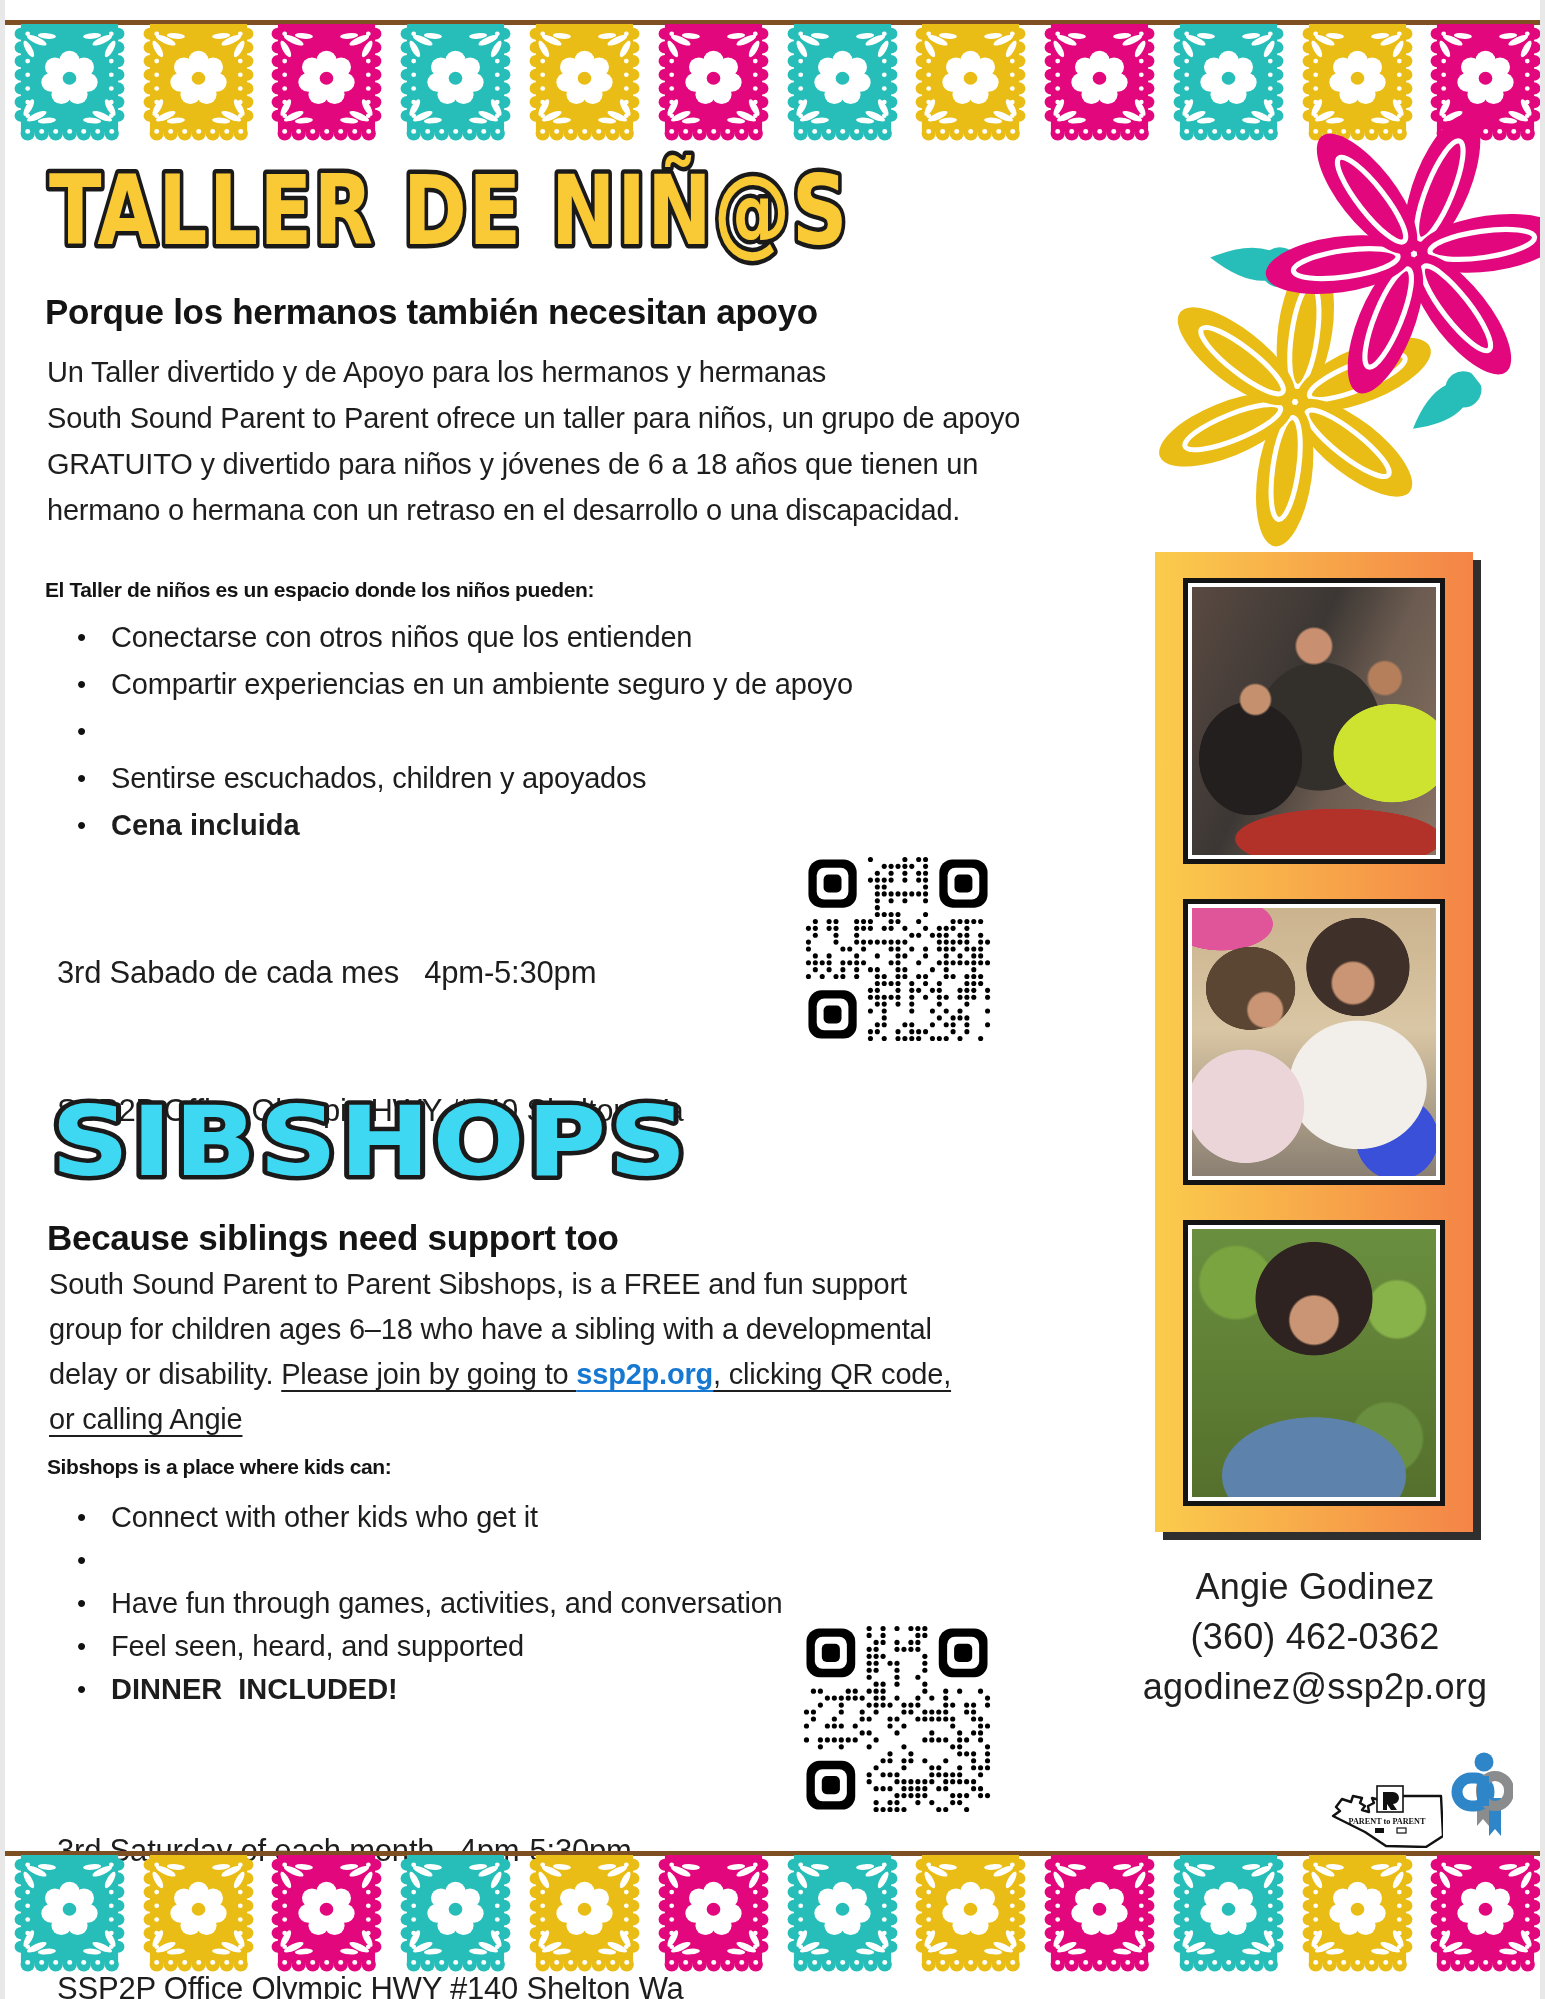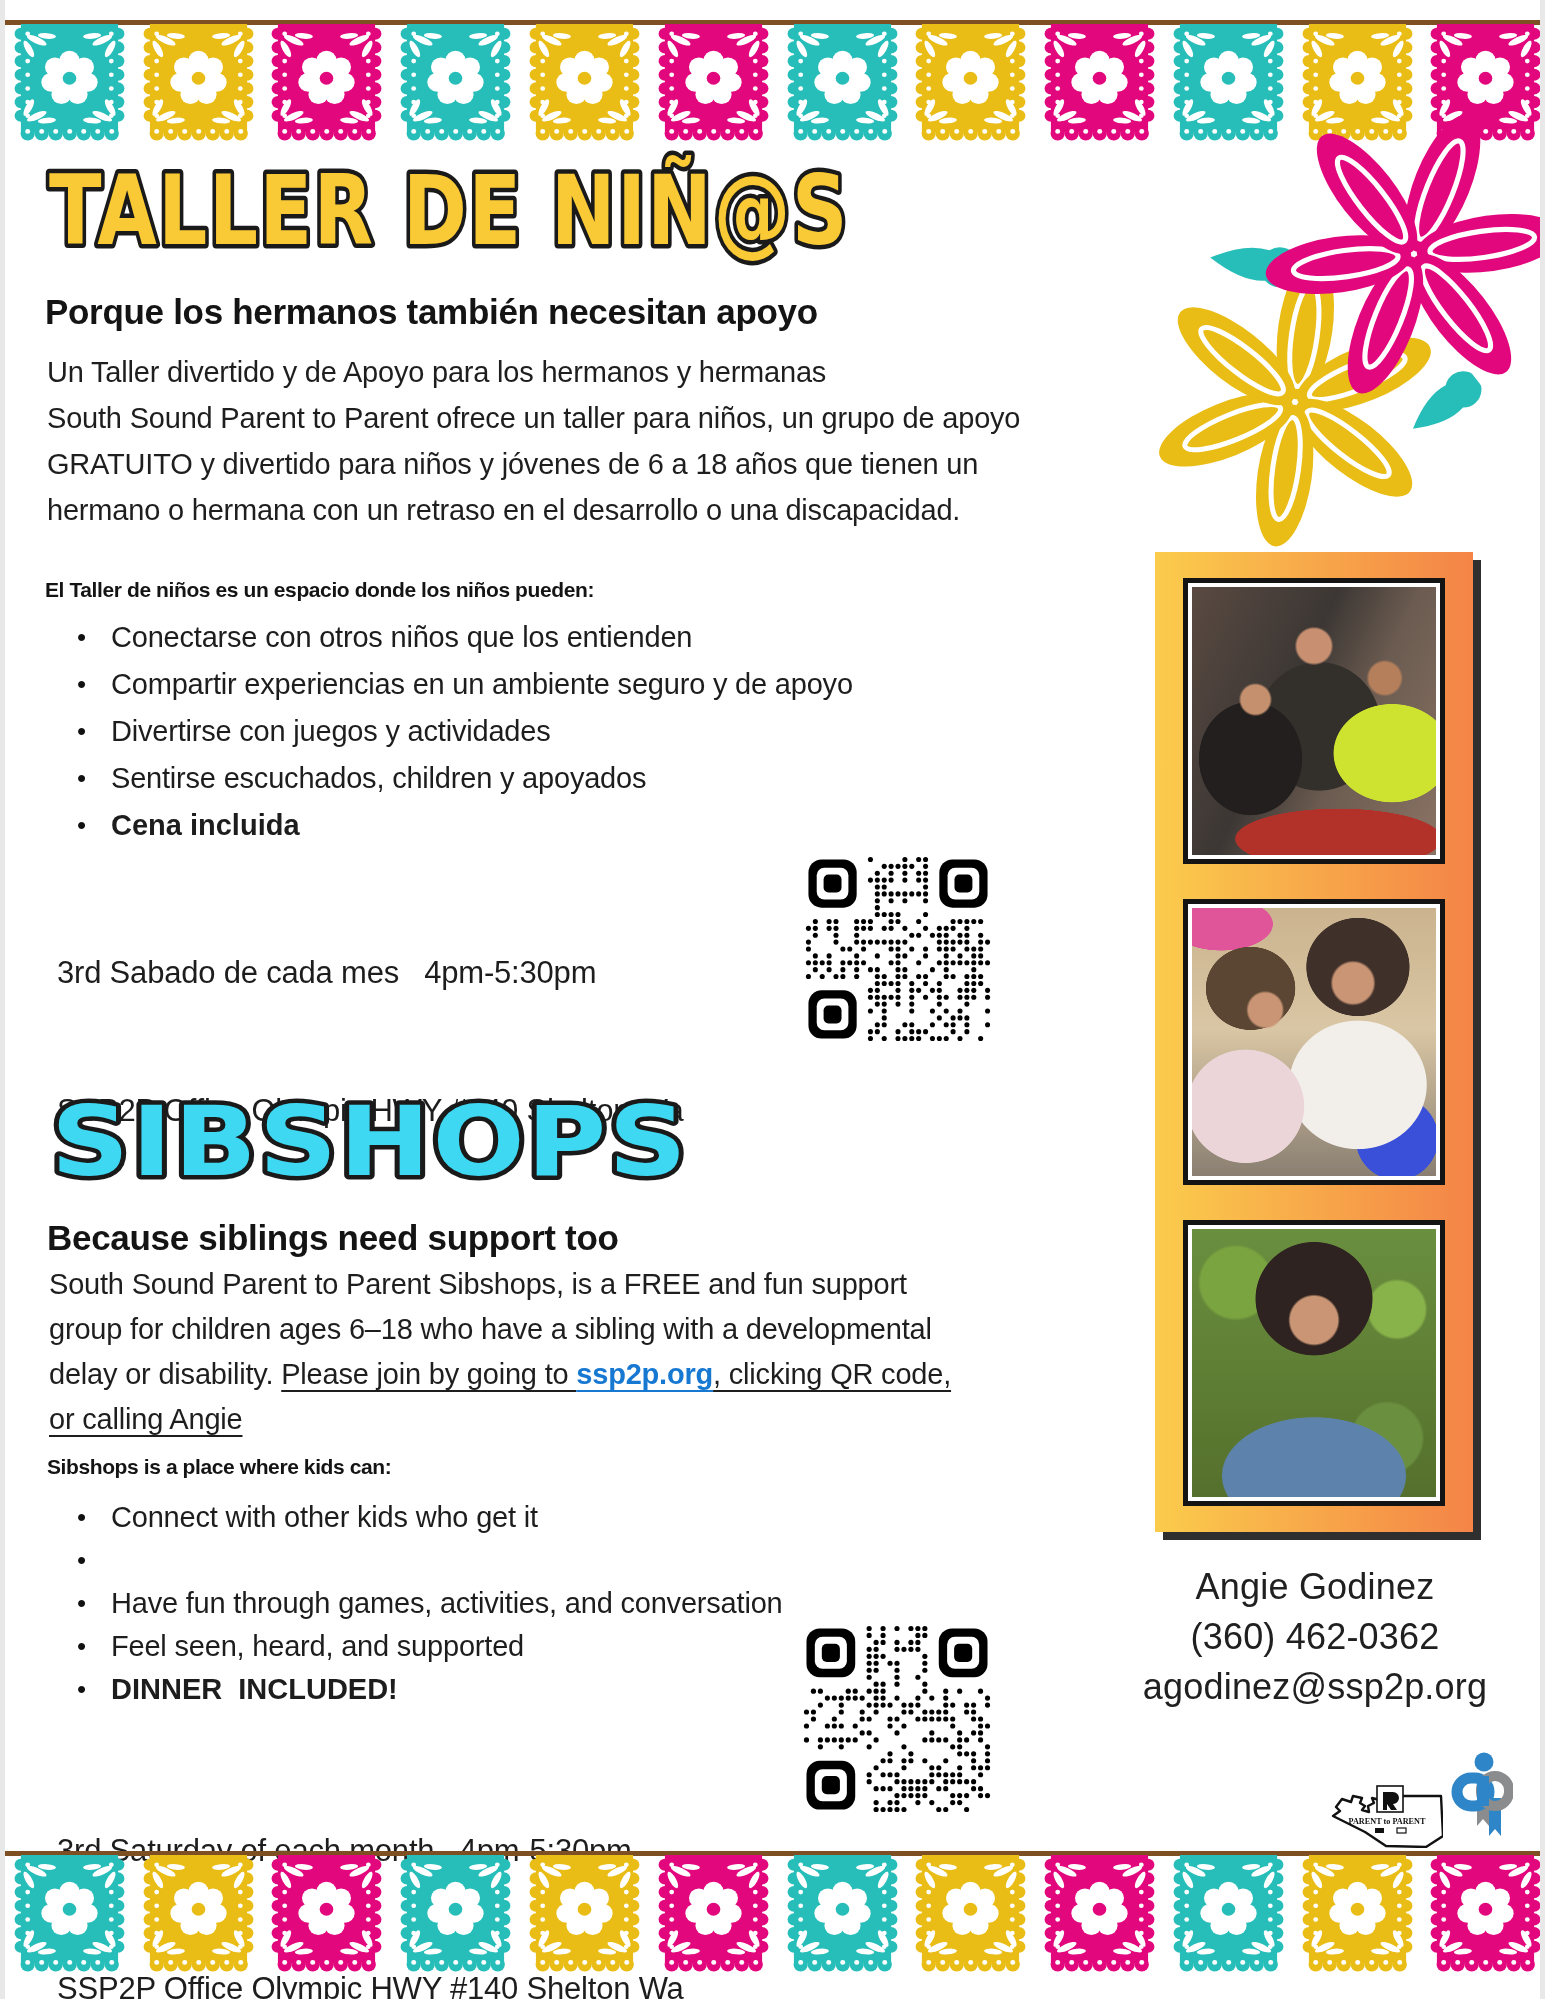--- a/index.html
+++ b/index.html
@@ -1232,21 +1232,20 @@
       <div class="b-row">
         <span class="b-dot">•</span>
         <span class="b-text ">Conectarse con otros niños que los entienden</span>
       </div>
       <div class="b-row">
         <span class="b-dot">•</span>
         <span class="b-text ">Compartir experiencias en un ambiente seguro y de apoyo</span>
       </div>
       <div class="b-row">
         <span class="b-dot">•</span>
-        <span class="b-text ">Divertirse con juegos y actividades</span>
       </div>
       <div class="b-row">
         <span class="b-dot">•</span>
         <span class="b-text ">Sentirse escuchados, children y apoyados</span>
       </div>
       <div class="b-row">
         <span class="b-dot">•</span>
         <span class="b-text b-bold">Cena incluida</span>
       </div>
     </div>

